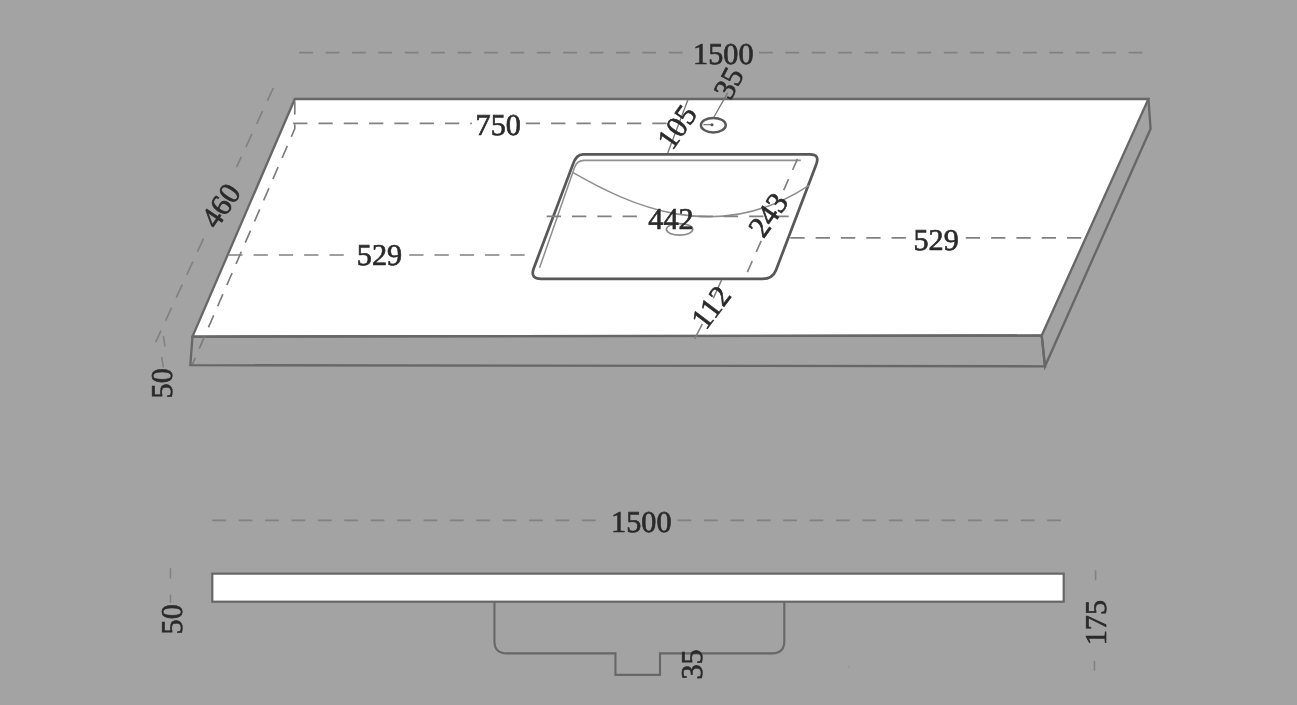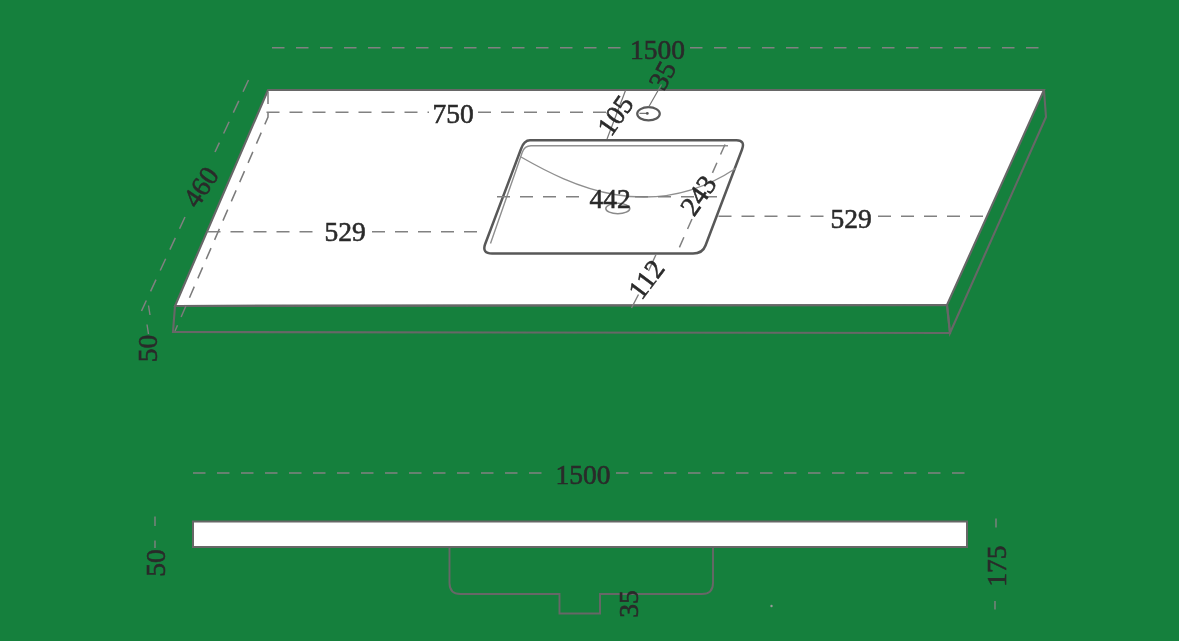--- a/index.html
+++ b/index.html
@@ -1,16 +1,16 @@
 <!DOCTYPE html>
 <html><head>
 <meta charset="utf-8">
 <style>
   html,body{margin:0;padding:0;background:#ffffff;}
-  #canvas{width:1179px;height:641px;position:relative;background:#15803d;overflow:hidden;}
+  #canvas{width:1179px;height:641px;position:relative;background:#a3a3a3;overflow:hidden;}
   text{font-family:"Liberation Serif", serif;font-size:27.5px;fill:#2a2a2a;stroke:#2a2a2a;stroke-width:0.6;}
 </style>
 </head>
 <body>
 <div id="canvas">
 <svg width="1179" height="641" viewBox="0 0 1179 641" style="filter:blur(0.7px);">
 <g fill="none" stroke-linecap="butt">
 
   <g stroke="#818181" stroke-width="1.5" stroke-dasharray="12.5 11.5">
     <path d="M272 47.8 H621 M690 47.8 H1040"></path>

